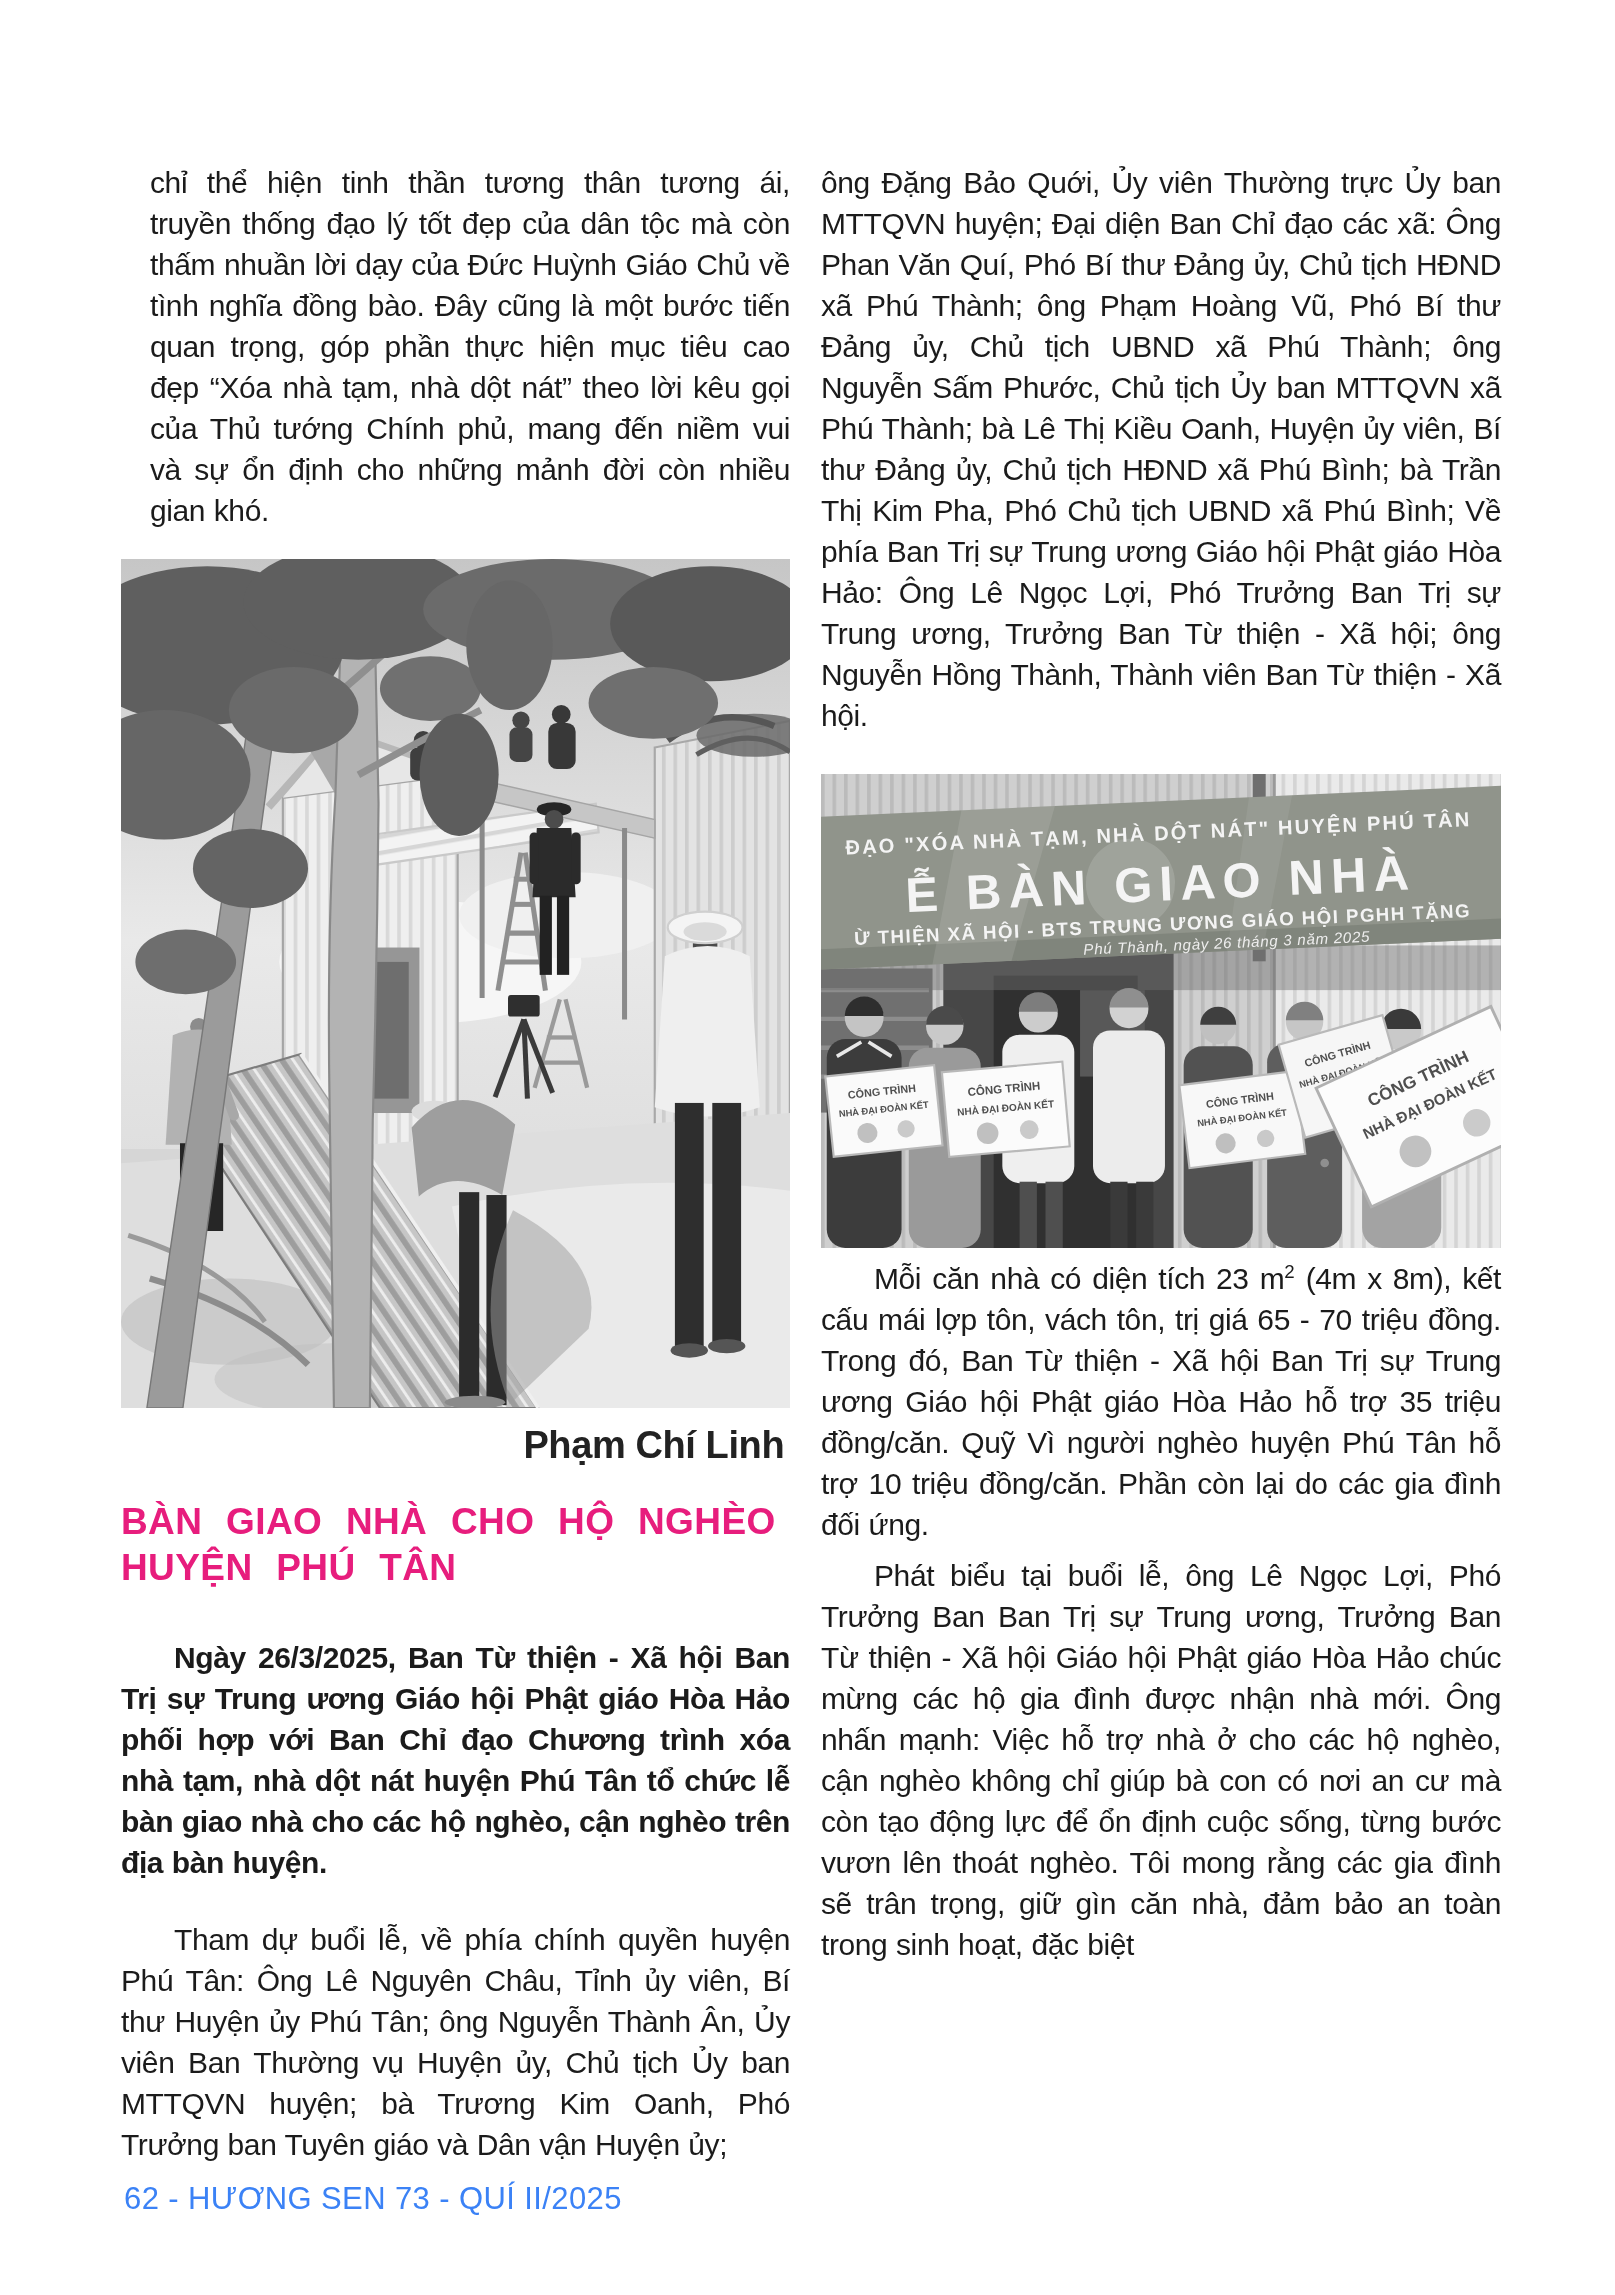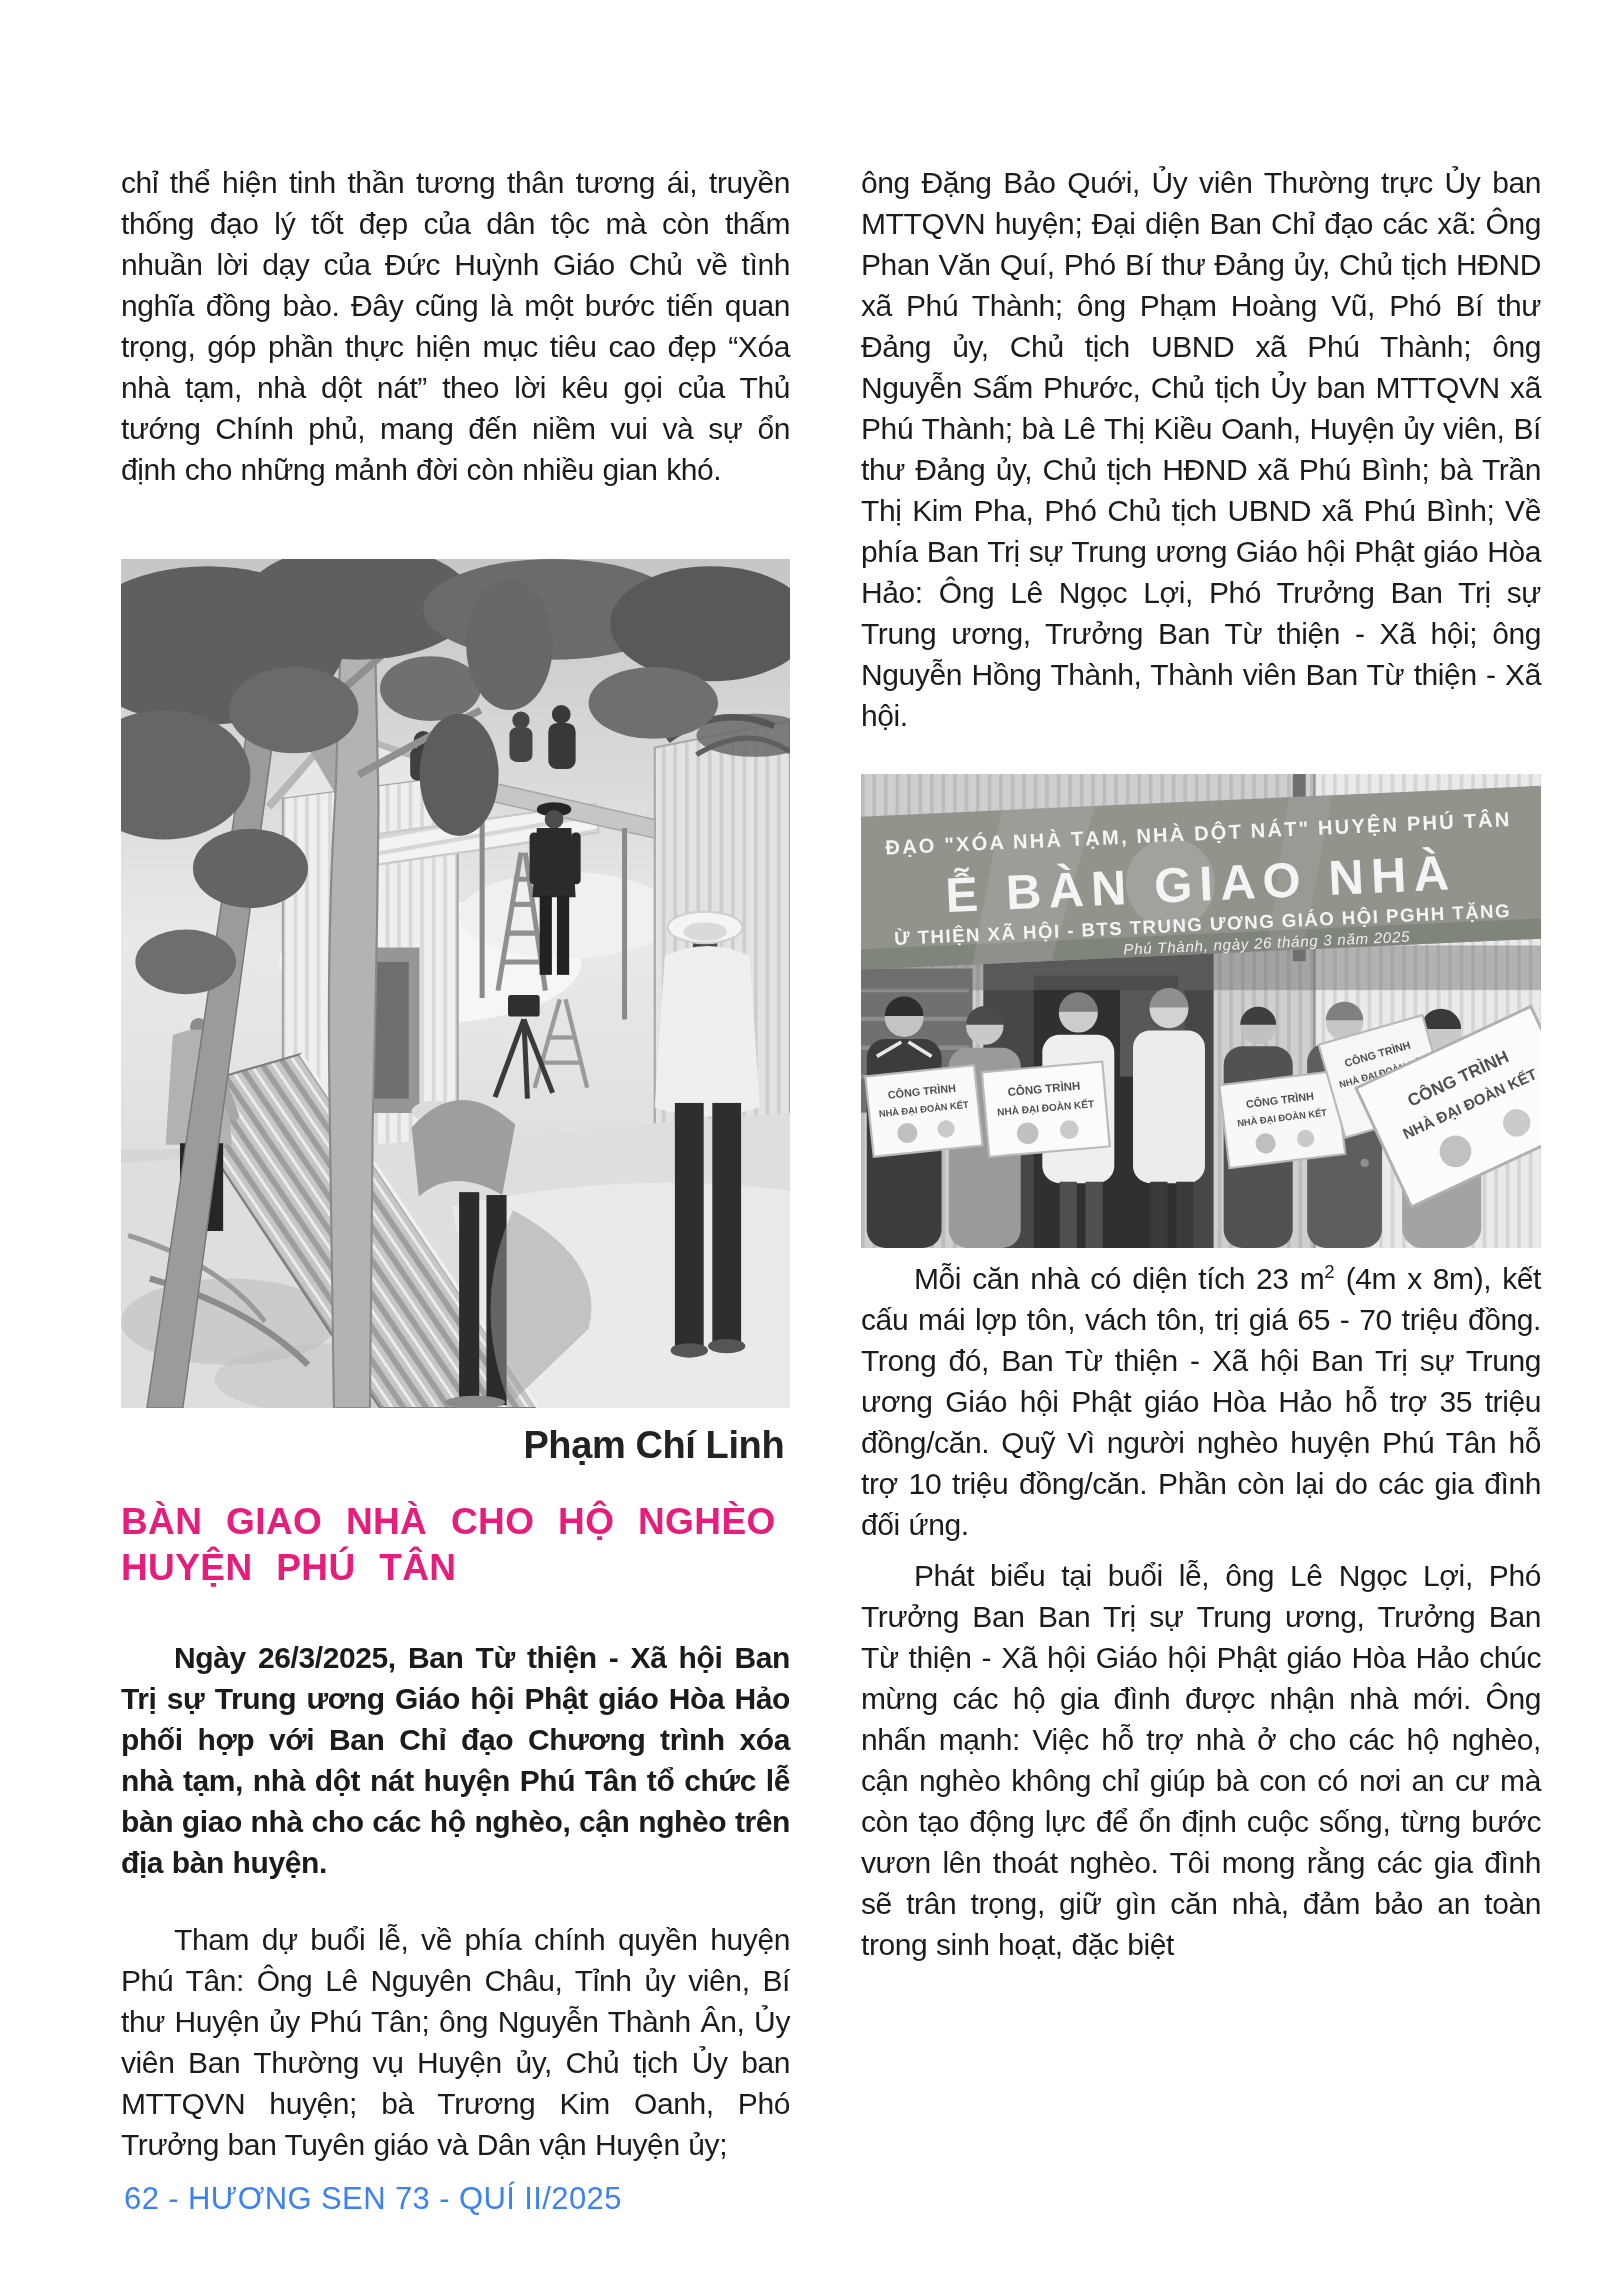--- a/index.html
+++ b/index.html
@@ -2,24 +2,24 @@
 <html style="--title-pink: #e71d7d;font-size:11.5px"><head>
 <meta charset="utf-8">
 <style>
   html,body{margin:0;padding:0;background:#ffffff;}
   .page{
     position:relative;width:1616px;height:2295px;background:#ffffff;overflow:hidden;
     font-family:"Liberation Sans","DejaVu Sans",sans-serif;color:#1b1b1b;
   }
   .col{position:absolute;top:162px;}
   .col-left{left:121px;width:669px;}
-  .col-right{left:861px;width:680px;}
+  .col-right{left:821px;width:680px;}
   .body-text{font-size:30px;line-height:41px;text-align:justify;letter-spacing:-0.4px;word-spacing:0.7px;}
   .body-text p{margin:0;}
-  .p1-slot-left{height:370px;}
+  .p1-slot-left{height:370px;margin-left:29px;}
   .p1-slot-right{height:575px;}
   .indent{text-indent:53px;}
   .photo{display:block;}
   .photo1-box{margin-top:27px;width:669px;height:849px;}
   .photo2-box{margin-top:37px;width:680px;height:474px;}
   .photo1-box svg,.photo2-box svg{display:block;width:100%;height:100%;}
   .caption{margin-top:18.7px;font-weight:bold;font-size:38px;line-height:36px;text-align:right;padding-right:5.8px;letter-spacing:-0.4px;color:#222;}
   .article-title{
     margin-top:36px;color:var(--title-pink,#e71d7d);font-weight:bold;font-size:37px;line-height:46px;
     letter-spacing:0.4px;word-spacing:13px;text-align:left;

